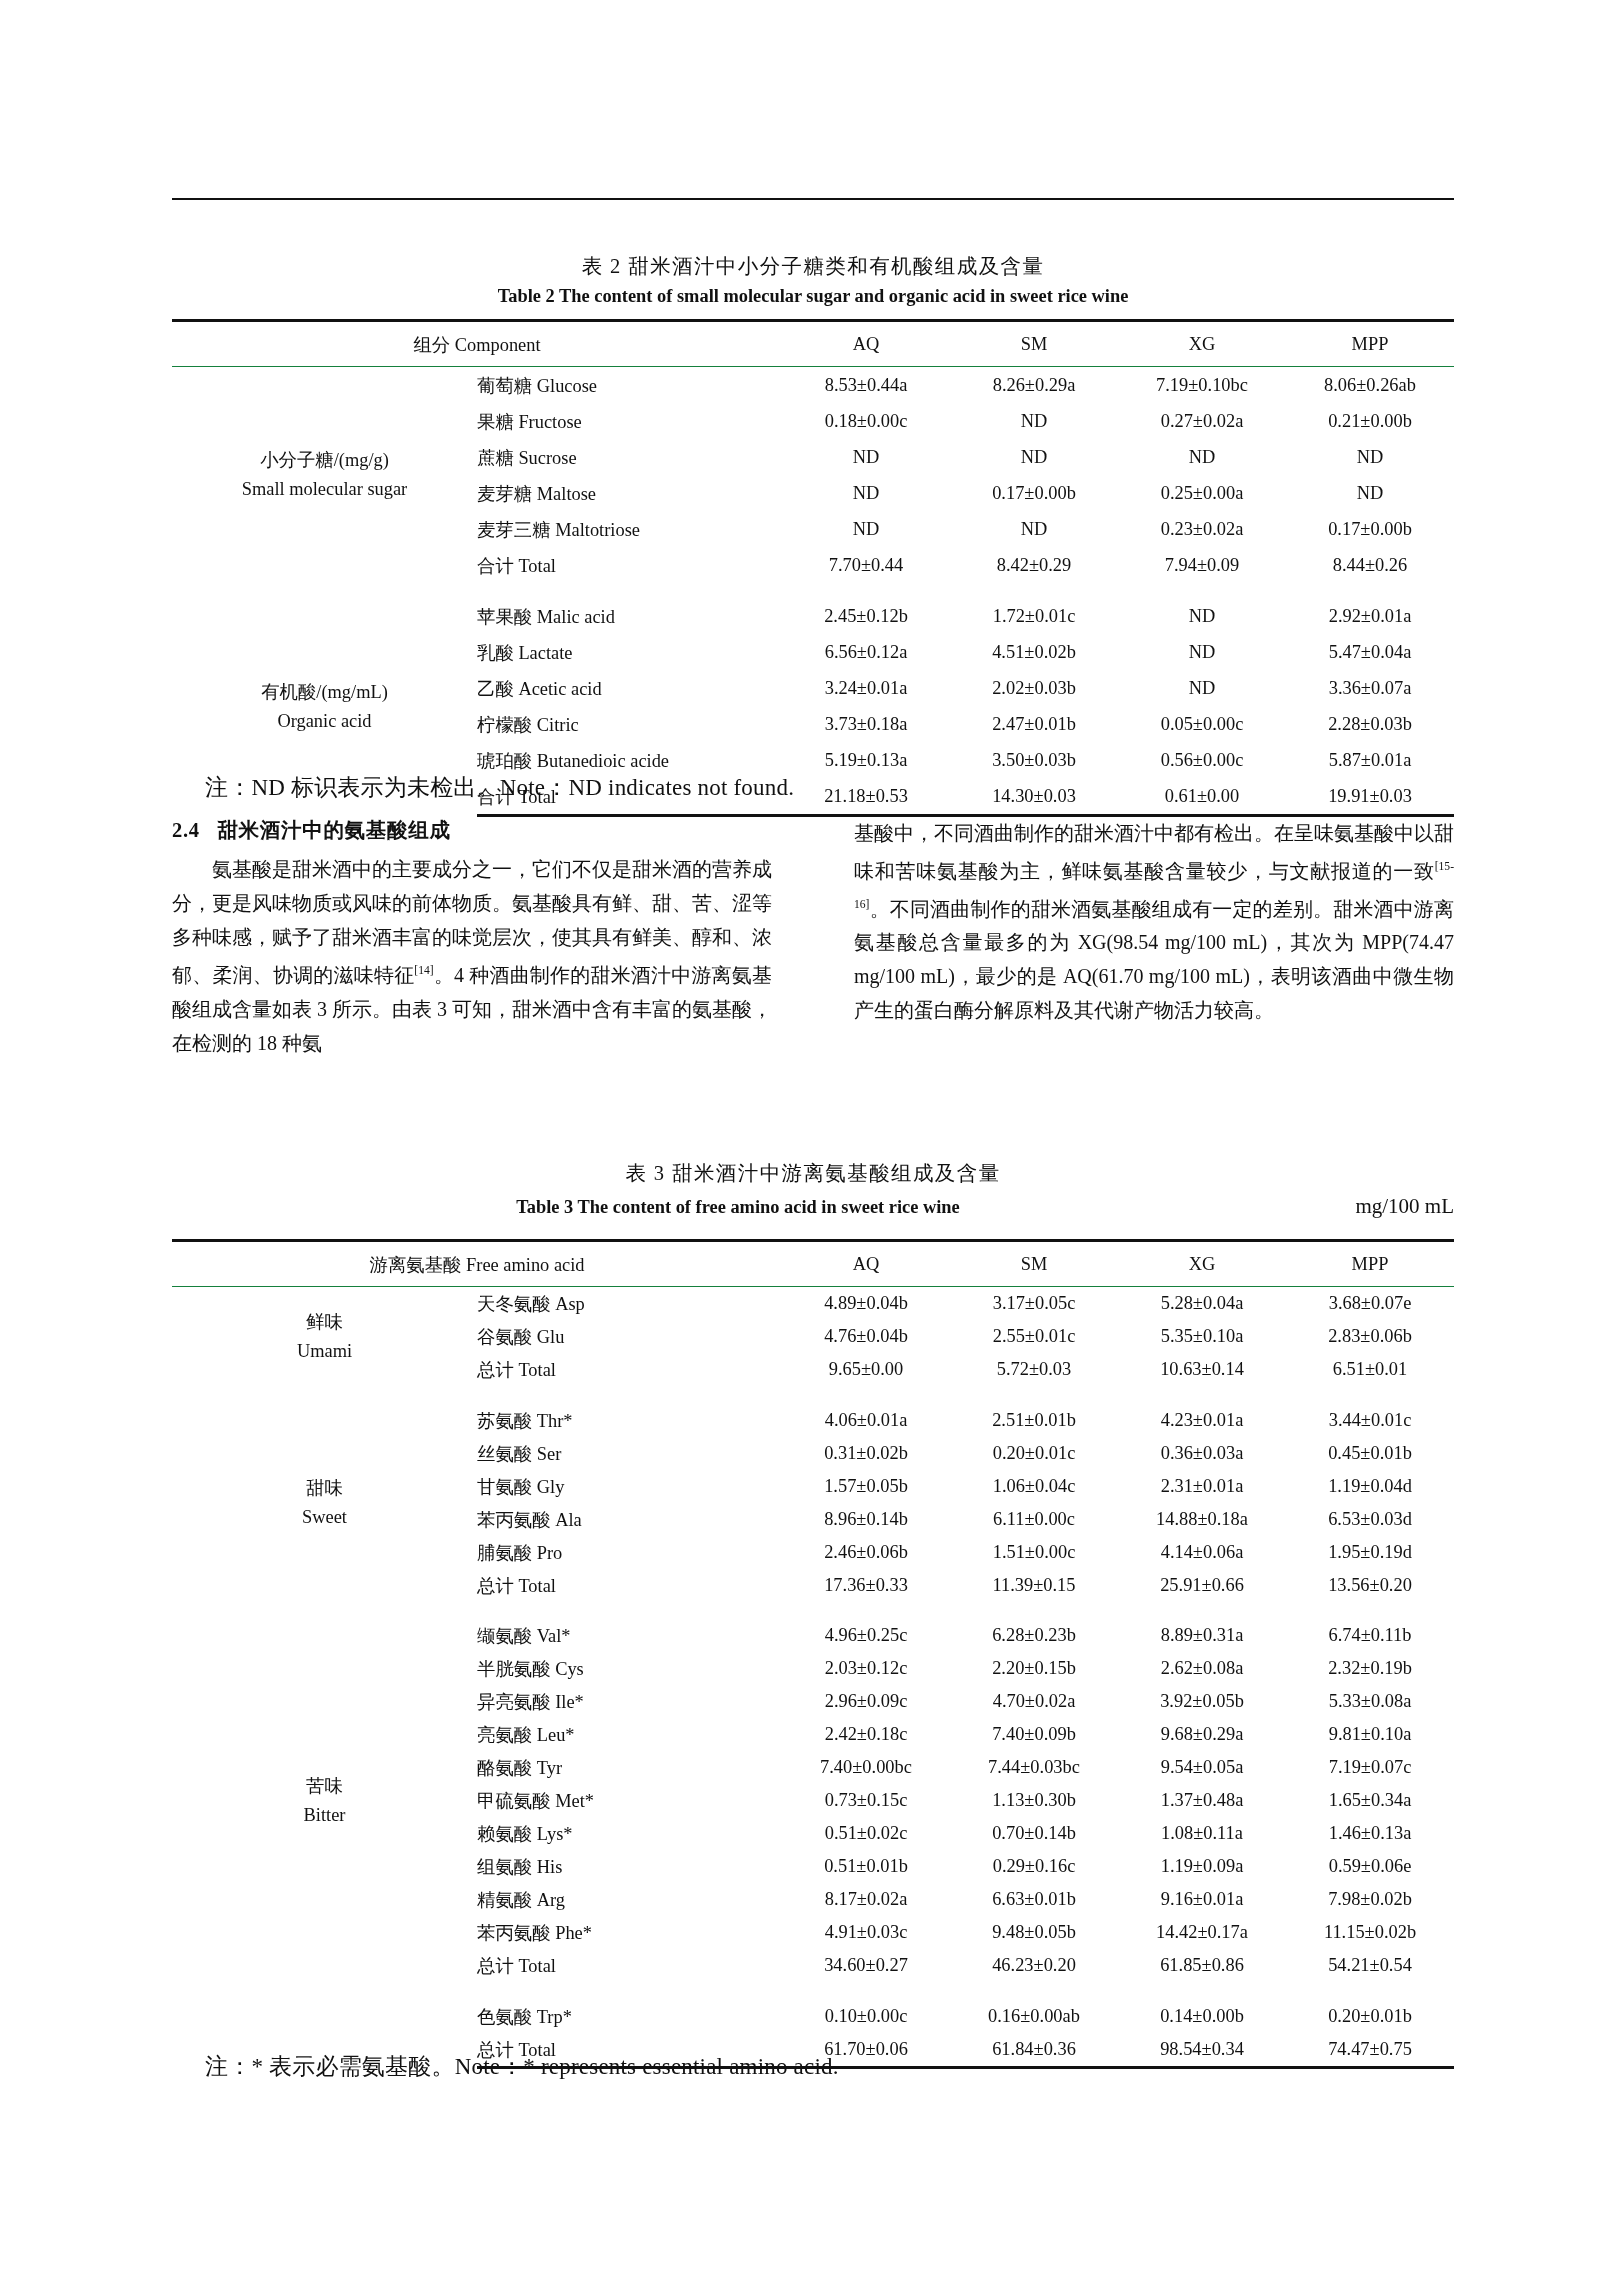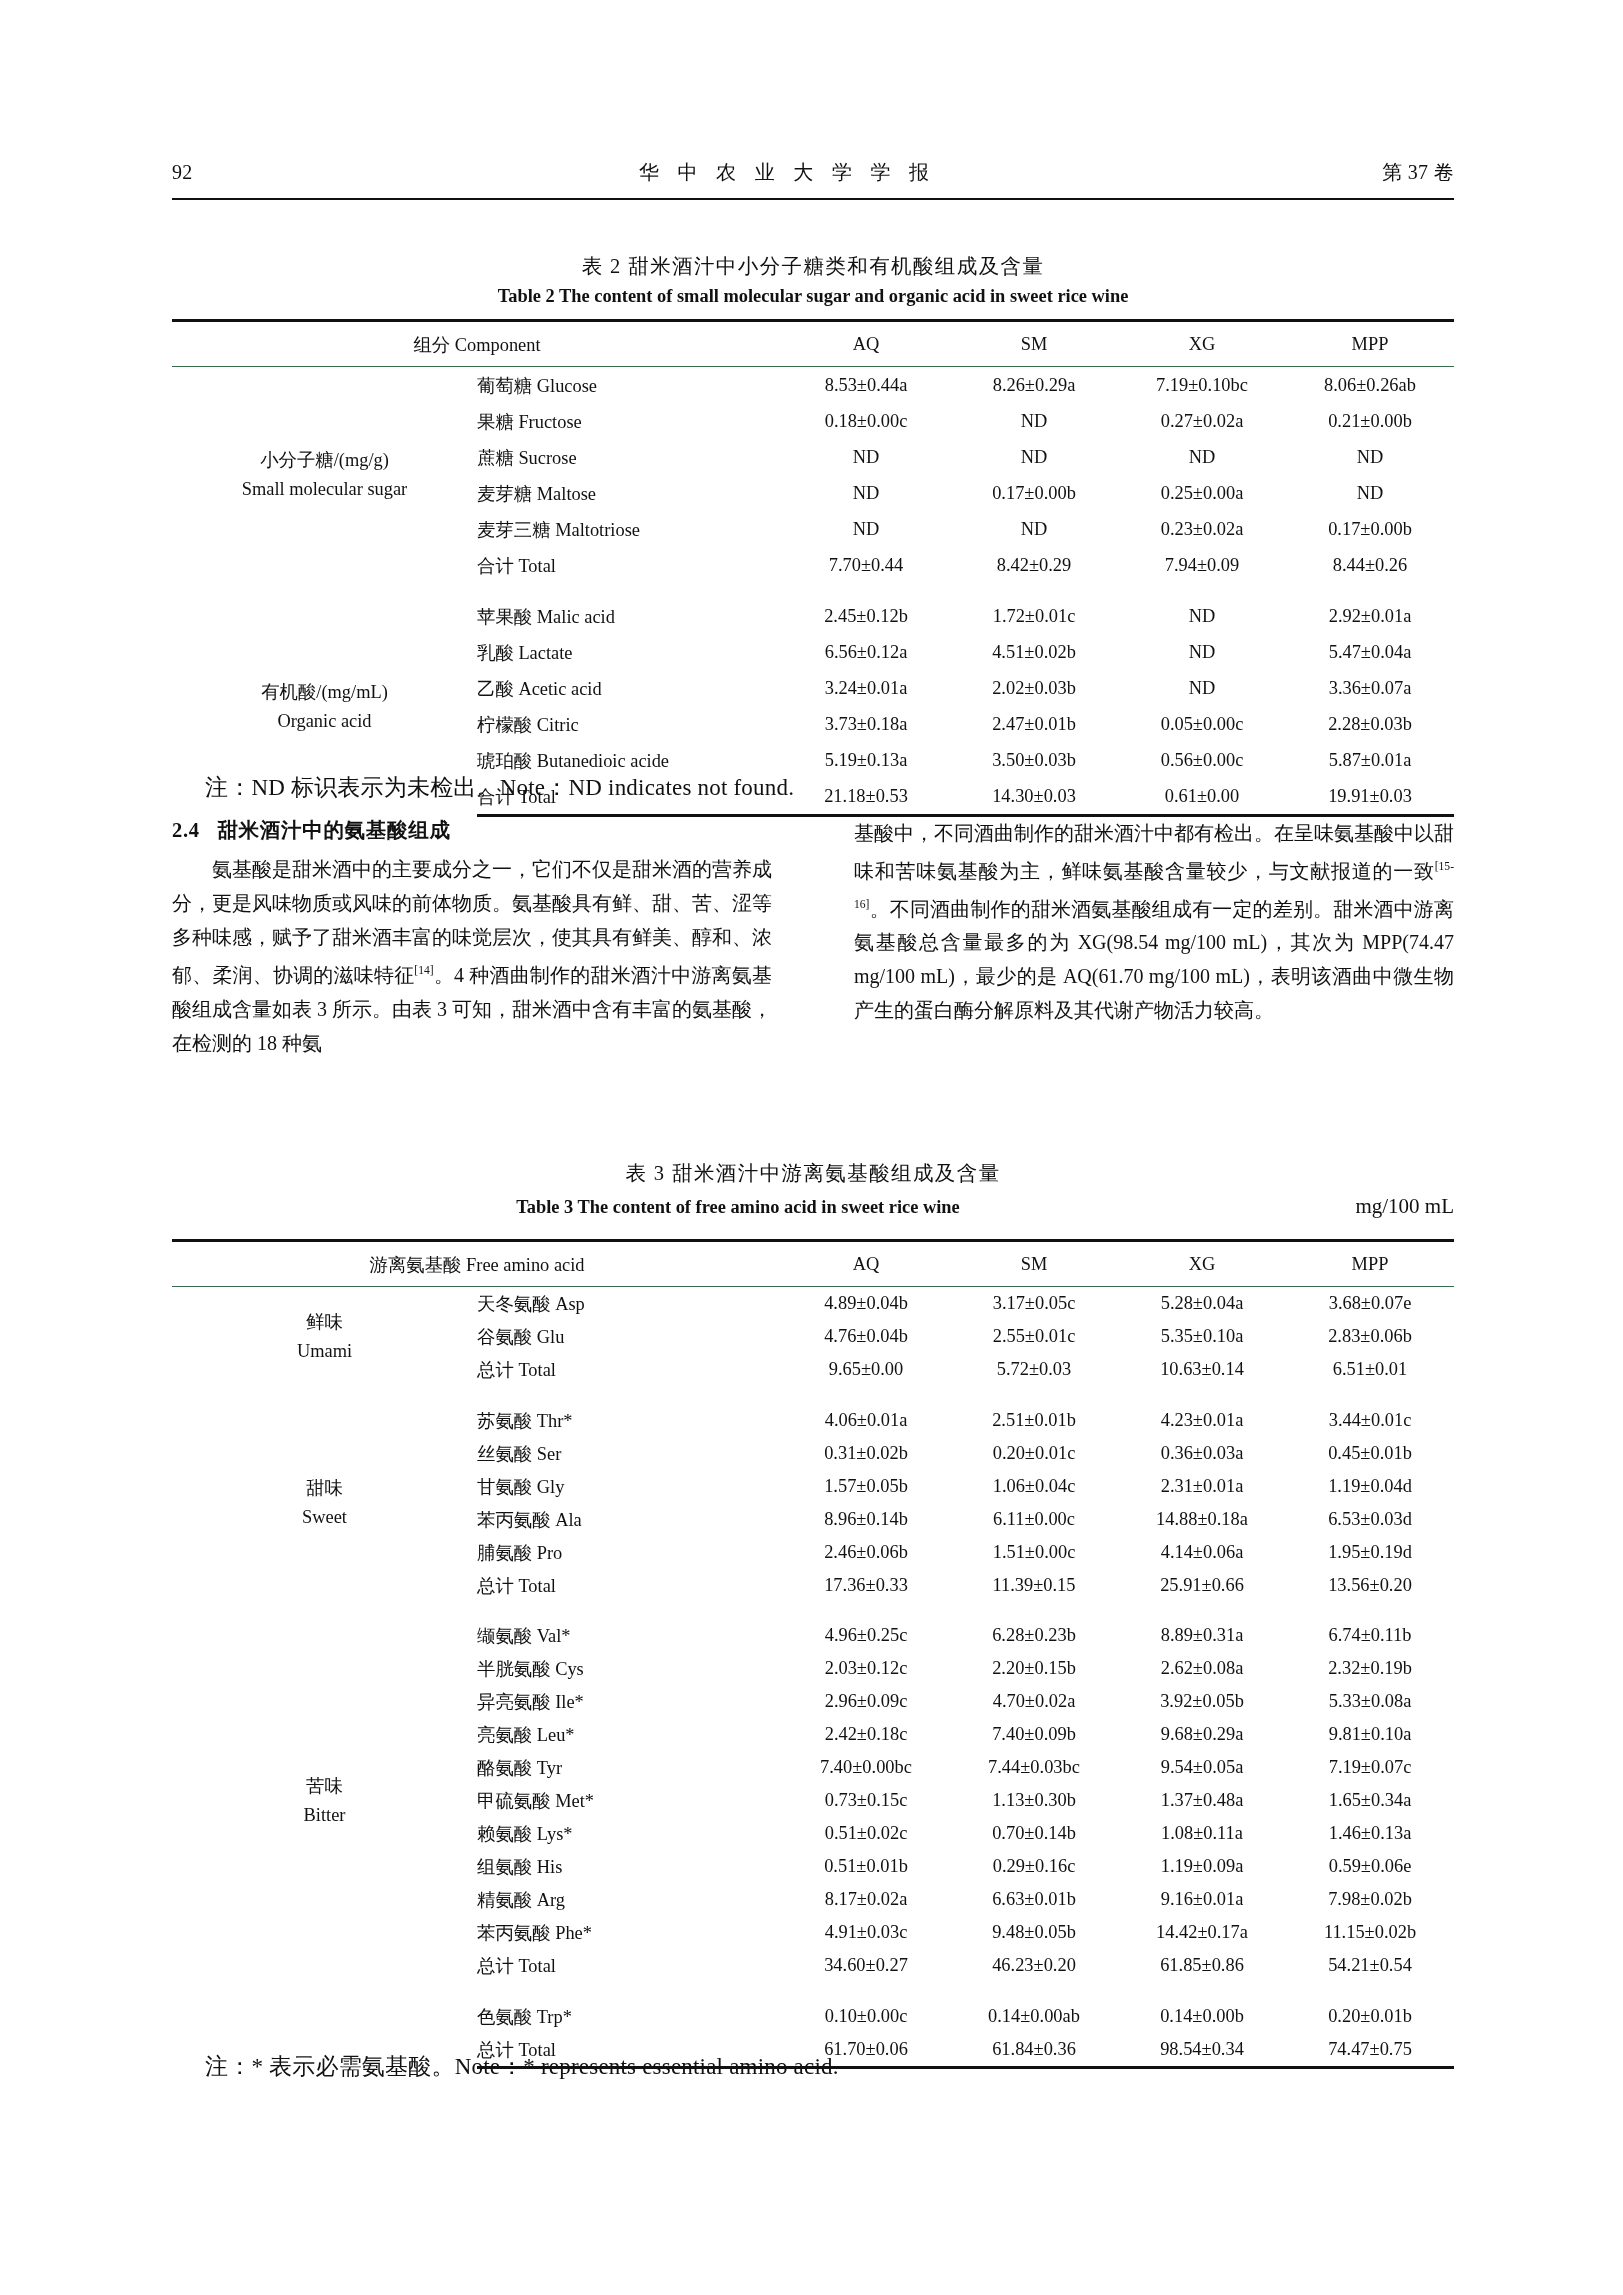--- a/index.html
+++ b/index.html
@@ -137,25 +137,20 @@
   #t3-cap-en .capmid { flex: 1; text-align: center; }
   #t3-cap-en .capright { width: 150px; text-align: right; font-weight: normal; }
   #t3-wrap   { position:absolute; left:172px; top:1239px; width:1282px; }
   #t3-note   { position:absolute; left:205px; top:2051px; width:1091px; }
 </style>
 </head>
 <body>
 
 <div class="page">
 
-  <div class="runhead">
-    <span>92</span>
-    <span class="runhead-center">华 中 农 业 大 学 学 报</span>
-    <span>第 37 卷</span>
-  </div>
   <div class="runhead-rule"></div>
 
   <div id="t2-cap-cn" class="cap-cn">表 2  甜米酒汁中小分子糖类和有机酸组成及含量</div>
   <div id="t2-cap-en" class="cap-en">Table 2   The content of small molecular sugar and organic acid in sweet rice wine</div>
 
   <div id="t2-wrap">
     <table class="ptab">
       <thead>
         <tr class="thead-row rule-top">
           <td colspan="2" class="rule-head-bot">组分 Component</td>
@@ -455,21 +450,21 @@
             <td class="c-val datacell">61.85±0.86</td>
             <td class="c-val datacell">54.21±0.54</td>
           </tr>
           <tr class="spacer-row">
             <td colspan="6" style="height: 17.7px;"></td>
           </tr>
           <tr>
             <td class="c-group grpcell" rowspan="2"></td>
             <td class="c-item datacell" style="height: 33px;">色氨酸 Trp*</td>
             <td class="c-val datacell">0.10±0.00c</td>
-            <td class="c-val datacell">0.14±0.00ab</td>
+            <td class="c-val datacell">0.16±0.00ab</td>
             <td class="c-val datacell">0.14±0.00b</td>
             <td class="c-val datacell">0.20±0.01b</td>
           </tr>
           <tr>
             <td class="c-item datacell rule-bot" style="height: 33px;">总计 Total</td>
             <td class="c-val datacell rule-bot">61.70±0.06</td>
             <td class="c-val datacell rule-bot">61.84±0.36</td>
             <td class="c-val datacell rule-bot">98.54±0.34</td>
             <td class="c-val datacell rule-bot">74.47±0.75</td>
           </tr>

